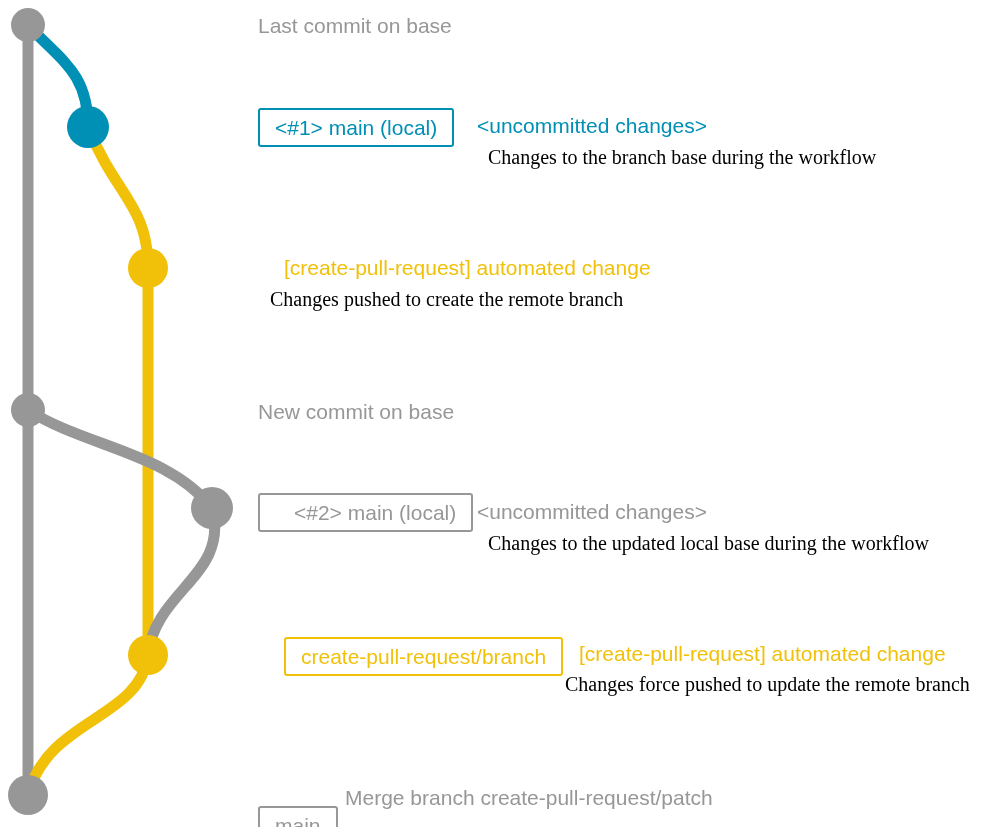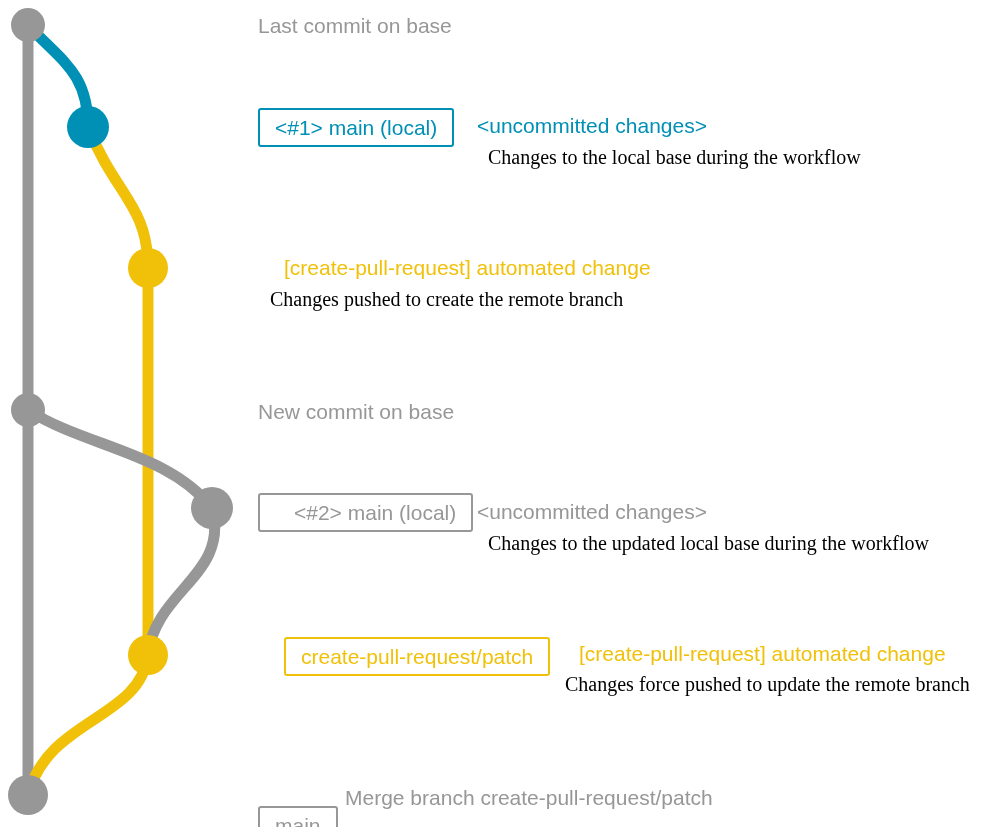--- a/index.html
+++ b/index.html
@@ -40,31 +40,31 @@
     <circle cx="212" cy="508" r="21" fill="#979797"></circle>
     <circle cx="88" cy="127" r="21" fill="#008fb5"></circle>
     <circle cx="148" cy="268" r="20" fill="#f1c109"></circle>
     <circle cx="148" cy="655" r="20" fill="#f1c109"></circle>
   </svg>
 
   <div class="label c-gray" style="left:258px;top:14px;">Last commit on base</div>
 
   <div class="pill c-blue" style="left:258px;top:108px;">&lt;#1&gt; main (local)</div>
   <div class="label c-blue" style="left:477px;top:114px;">&lt;uncommitted changes&gt;</div>
-  <div class="serif" style="left:488px;top:146px;">Changes to the local base during the workflow</div>
+  <div class="serif" style="left:488px;top:146px;">Changes to the branch base during the workflow</div>
 
   <div class="label c-yellow" style="left:258px;top:256px;">[create-pull-request] automated change</div>
   <div class="serif" style="left:270px;top:288px;">Changes pushed to create the remote branch</div>
 
   <div class="label c-gray" style="left:258px;top:400px;">New commit on base</div>
 
   <div class="pill c-gray" style="left:258px;top:493px;padding-left:34px;">&lt;#2&gt; main (local)</div>
   <div class="label c-gray" style="left:477px;top:500px;">&lt;uncommitted changes&gt;</div>
   <div class="serif" style="left:488px;top:532px;">Changes to the updated local base during the workflow</div>
 
-  <div class="pill c-yellow" style="left:258px;top:637px;">create-pull-request/patch</div>
+  <div class="pill c-yellow" style="left:258px;top:637px;">create-pull-request/branch</div>
   <div class="label c-yellow" style="left:553px;top:642px;">[create-pull-request] automated change</div>
   <div class="serif" style="left:565px;top:673px;">Changes force pushed to update the remote branch</div>
 
   <div class="pill c-gray" style="left:258px;top:806px;">main</div>
   <div class="label c-gray" style="left:345px;top:786px;">Merge branch create-pull-request/patch</div>
 
 </div>
 
 </body></html>

